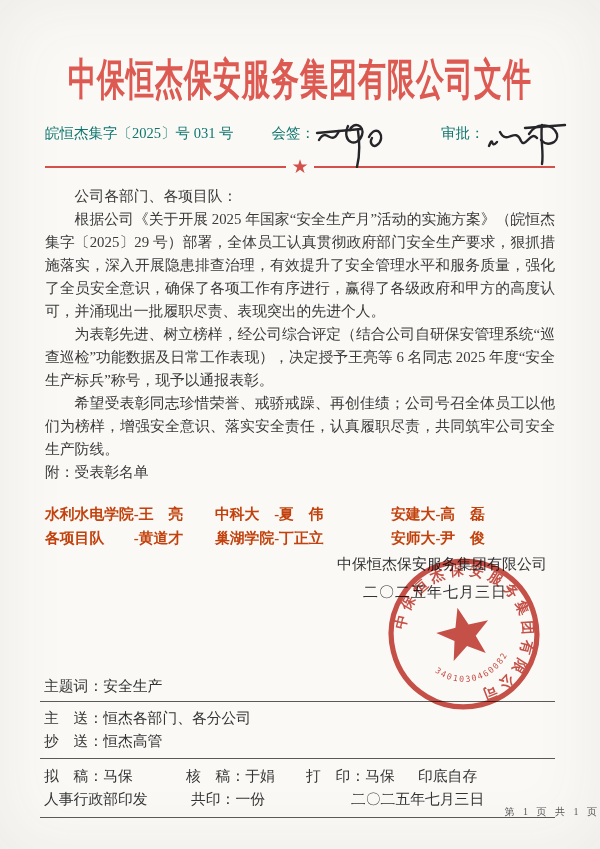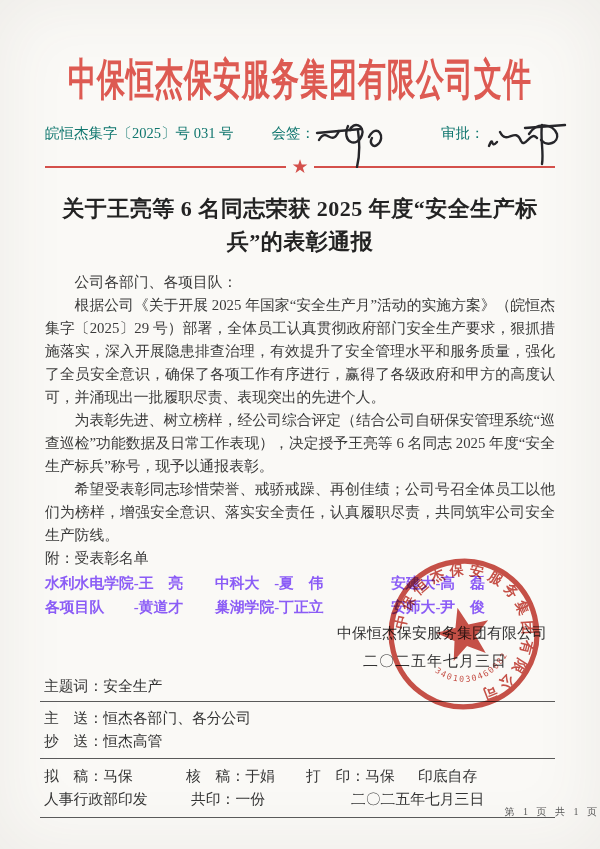--- a/index.html
+++ b/index.html
@@ -50,21 +50,21 @@
     font-size:22px;font-weight:bold;line-height:33px;color:#232323;
     letter-spacing:.5px;
   }
   
   .body{margin-top:13px;font-size:14.8px;line-height:23px;text-align:justify;color:#3a3a3a;}
   .body p{margin:0;text-indent:2em;}
   .body p.attach{text-indent:0;}
   
   .awardees{
     display:grid;grid-template-columns:170px 176px 1fr;
-    margin-top:1px;line-height:24px;font-size:14.8px;font-weight:600;color:#8b5cf6;
+    margin-top:18px;line-height:24px;font-size:14.8px;font-weight:600;color:#c2410c;
   }
   
   .signoff{margin-top:2px;text-align:right;font-size:15px;color:#333;line-height:25px;}
   .signoff .company{padding-right:8px;}
   .signoff .date{padding-right:48px;margin-top:3px;letter-spacing:1px;}
   
   .seal{
     position:absolute;left:386px;top:556px;width:156px;height:156px;
     z-index:3;opacity:.88;mix-blend-mode:multiply;
     transform:rotate(-14deg);
@@ -115,24 +115,20 @@
         <path d="M44,18 C52,5 68,8 72,18 C74,27 62,31 56,24"></path>
         <path d="M40,12 L80,9"></path>
       </svg>
     </span>
   </div>
 
   <div class="rule">
     <span class="star">★</span>
   </div>
 
-  <h1 class="doc-title">
-    <span>关于王亮等 6 名同志荣获 2025 年度“安全生产标</span><br>
-    <span>兵”的表彰通报</span>
-  </h1>
 
   <div class="body">
     <p>公司各部门、各项目队：</p>
     <p>根据公司《关于开展 2025 年国家“安全生产月”活动的实施方案》（皖恒杰集字〔2025〕29 号）部署，全体员工认真贯彻政府部门安全生产要求，狠抓措施落实，深入开展隐患排查治理，有效提升了安全管理水平和服务质量，强化了全员安全意识，确保了各项工作有序进行，赢得了各级政府和甲方的高度认可，并涌现出一批履职尽责、表现突出的先进个人。</p>
     <p>为表彰先进、树立榜样，经公司综合评定（结合公司自研保安管理系统“巡查巡检”功能数据及日常工作表现），决定授予王亮等 6 名同志 2025 年度“安全生产标兵”称号，现予以通报表彰。</p>
     <p>希望受表彰同志珍惜荣誉、戒骄戒躁、再创佳绩；公司号召全体员工以他们为榜样，增强安全意识、落实安全责任，认真履职尽责，共同筑牢公司安全生产防线。</p>
     <p class="attach">附：受表彰名单</p>
 
     <div class="awardees">
       <span>水利水电学院-王　亮</span>

